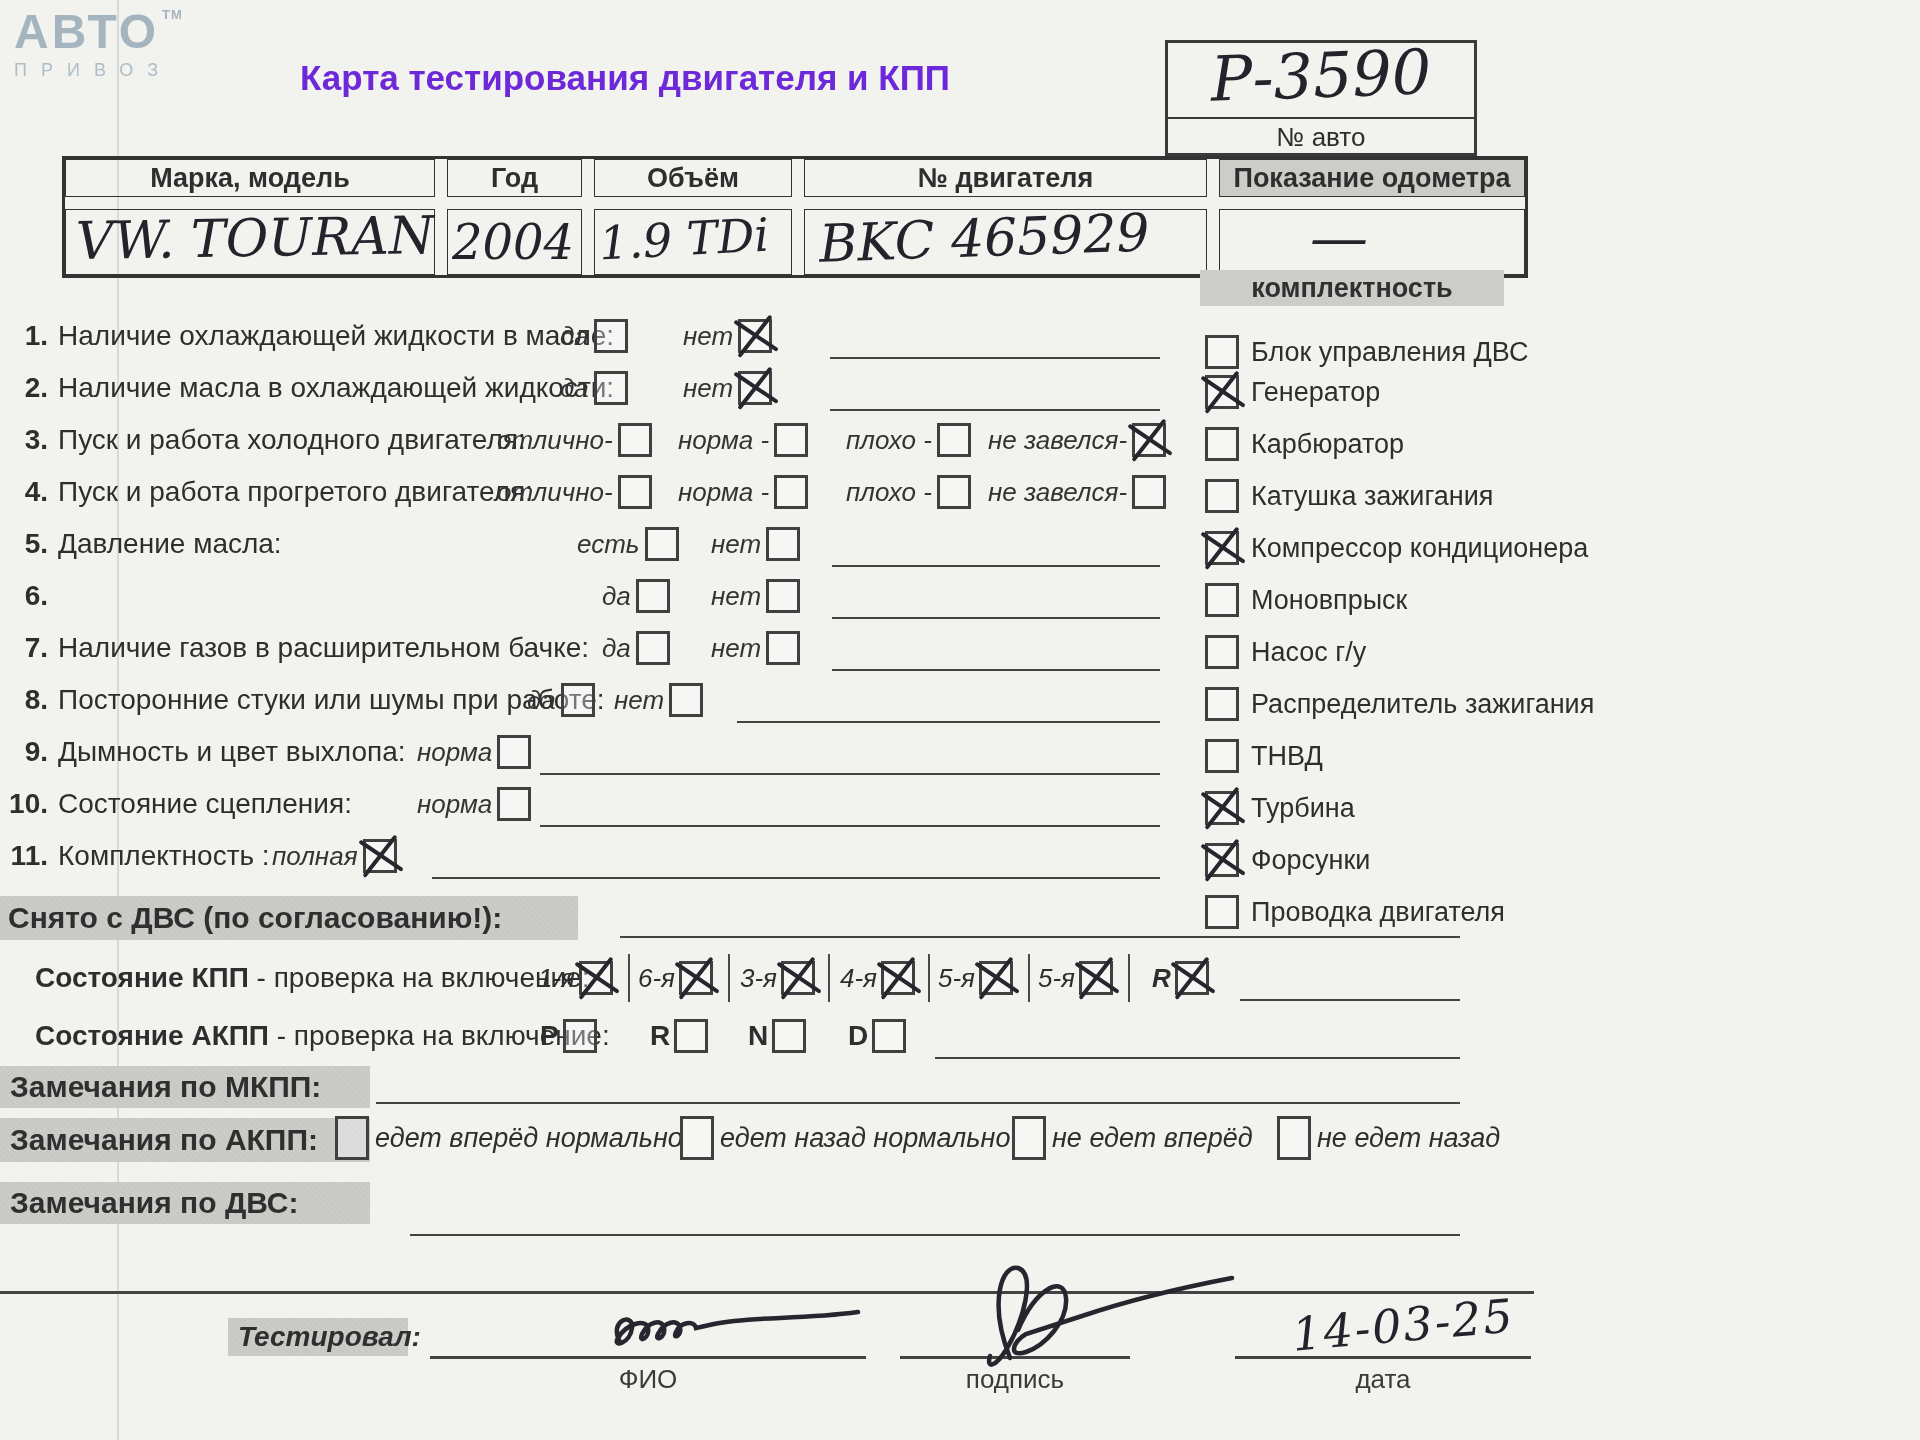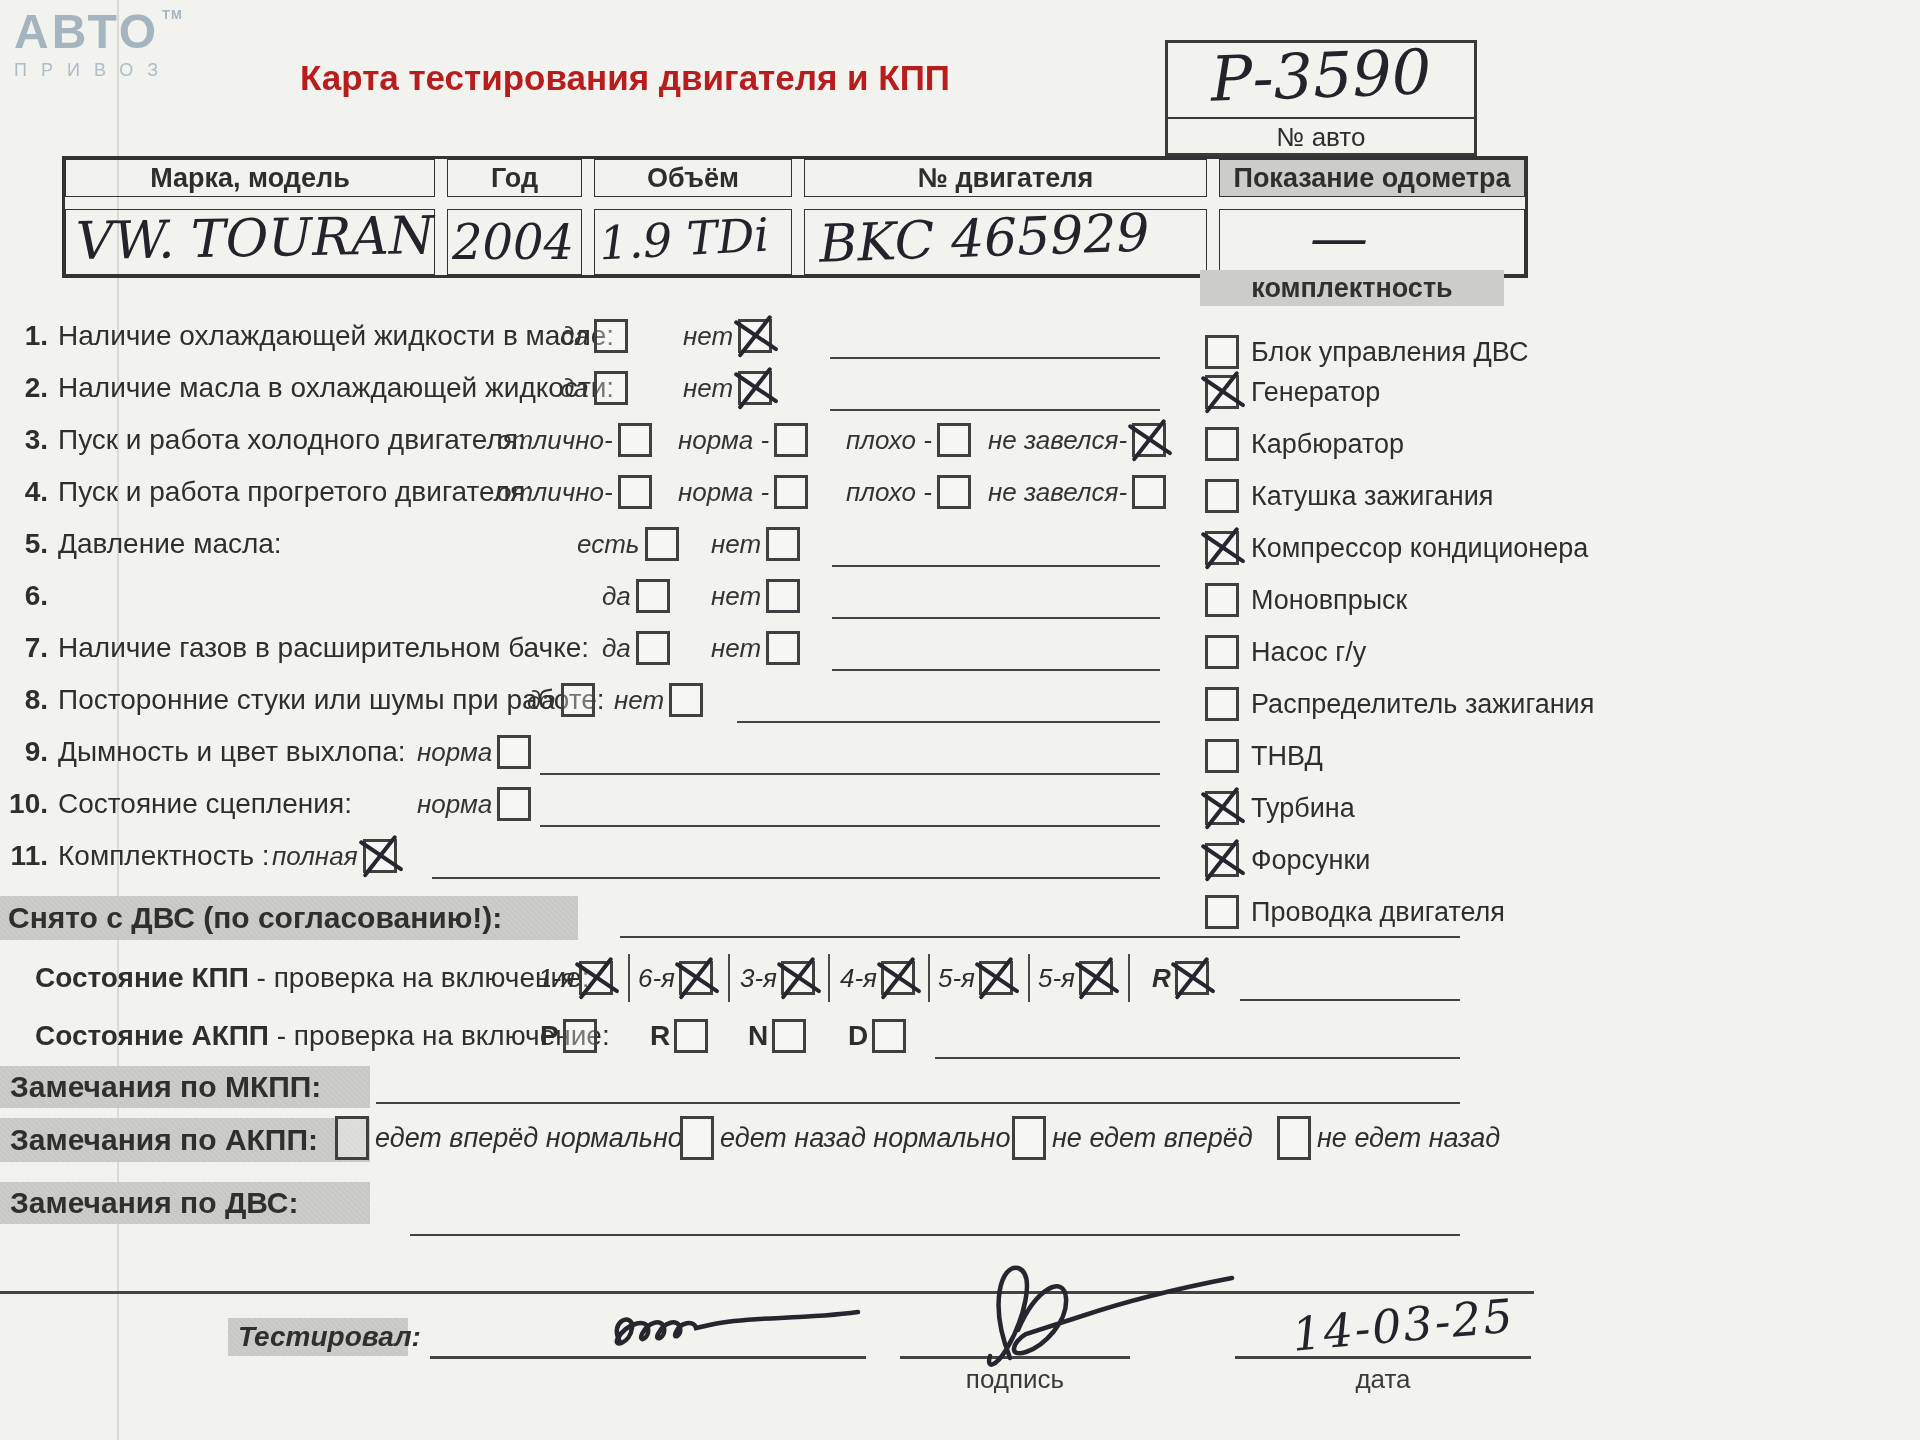--- a/index.html
+++ b/index.html
@@ -7,21 +7,21 @@
         font-family:"Liberation Sans",sans-serif;color:#2e2e2e;}
   .fold{position:absolute;left:117px;top:0;width:2px;height:100%;background:#cfcfca;opacity:.7;}
 
   
   .logo{position:absolute;left:14px;top:8px;color:#a4b5c0;}
   .logo-top{font-size:48px;font-weight:bold;letter-spacing:3px;line-height:1;}
   .logo .tm{font-size:13px;vertical-align:top;letter-spacing:1px;margin-left:3px;}
   .logo-sub{font-size:18px;letter-spacing:14px;margin-top:4px;color:#aebdc7;}
 
   .title{position:absolute;left:280px;top:58px;width:690px;text-align:center;
-         font-size:35px;font-weight:bold;color:#b91c1c;}
+         font-size:35px;font-weight:bold;color:#6d28d9;}
 
   
   .autobox{position:absolute;left:1165px;top:40px;width:312px;height:116px;border:3px solid #3a3a3a;box-sizing:border-box;}
   .autobox .handno{position:absolute;left:0;top:-4px;width:100%;text-align:center;font-size:62px;transform:rotate(-2deg);}
   .autobox .nolabel{position:absolute;left:0;bottom:0;width:100%;height:36px;border-top:2.5px solid #3a3a3a;
          text-align:center;font-weight:normal;font-size:26px;line-height:36px;box-sizing:border-box;}
 
   
   .vtable{position:absolute;left:62px;top:156px;display:grid;
           grid-template-columns:370px 135px 198px 403px 306px;grid-template-rows:38px 66px;
@@ -478,20 +478,21 @@
       <span>Замечания по ДВС:</span>
     </div>
   <div class="secline" style="left:410px;top:1234px;width:1050px;"></div>
 
   <div class="secline" style="left:0;top:1291px;width:1534px;border-bottom-width:3px;"></div>
   <div class="gbar testbar" style="left:228px;top:1318px;width:180px;height:38px;padding-left:10px;box-sizing:border-box;font-size:28px;">
       <span>Тестировал:</span>
     </div>
 
   <div class="sigline" style="left:430px;top:1356px;width:436px;"></div>
+  <div class="siglabel" style="left:430px;top:1364px;width:436px;">ФИО</div>
 
   <div class="sigline" style="left:900px;top:1356px;width:230px;"></div>
   <div class="siglabel" style="left:900px;top:1364px;width:230px;">подпись</div>
 
   <div class="sigline" style="left:1235px;top:1356px;width:296px;"></div>
   <div class="siglabel" style="left:1235px;top:1364px;width:296px;">дата</div>
 
   <svg class="scribble" style="left:600px;top:1300px;" width="270" height="62" viewBox="0 0 270 62">
     <path d="M20 42 C8 20 34 12 32 28 C30 44 12 48 18 38 C26 24 46 18 48 28 C50 38 38 44 42 34 C48 22 62 18 64 28 C66 38 54 42 58 34 C64 22 78 18 80 28 C82 36 72 40 76 32 C80 22 94 20 96 28 L114 24 C150 16 200 20 258 12" fill="none" stroke="#26262e" stroke-width="4.5" stroke-linecap="round"></path>
   </svg>

